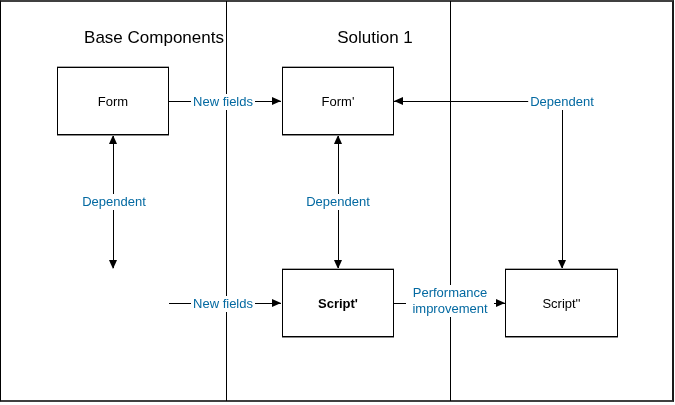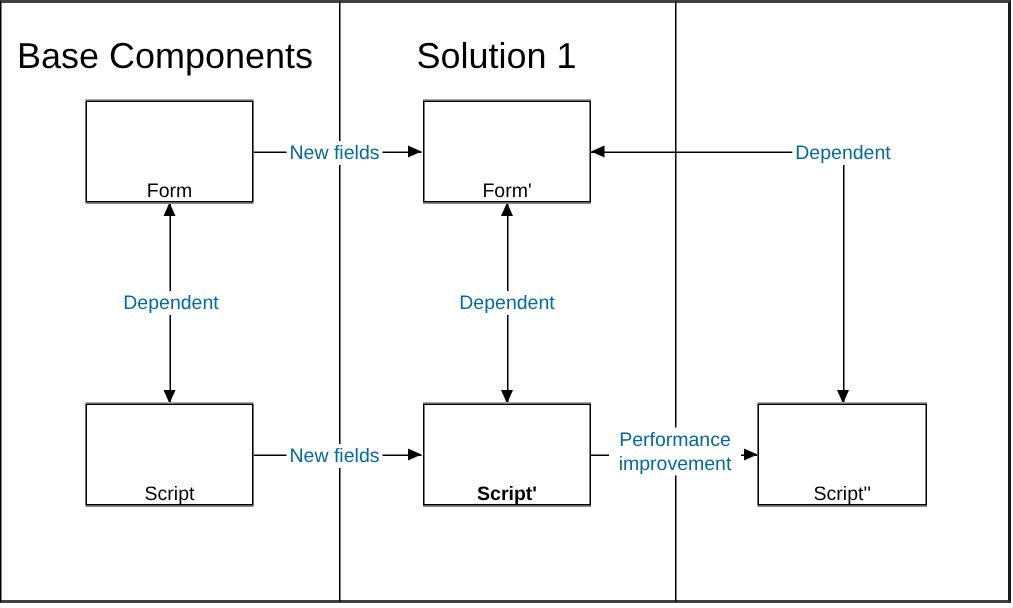--- a/index.html
+++ b/index.html
@@ -33,25 +33,26 @@
     top: 1px;
     width: 1px;
     height: 400px;
     background: #000000;
     z-index: 1;
   }
   .col-title {
     position: absolute;
     top: 27px;
     transform: translateX(-50%);
-    font-size: 24px;
+    font-size: 17px;
     line-height: 22px;
     color: #000000;
     white-space: nowrap;
     z-index: 3;
+    margin-left: 44px;
   }
   .hline {
     position: absolute;
     height: 1px;
     background: #000000;
     z-index: 2;
   }
   .vline {
     position: absolute;
     width: 1px;
@@ -87,21 +88,21 @@
   }
   .node {
     position: absolute;
     width: 112px;
     height: 68px;
     box-sizing: border-box;
     border: 1px solid #000000;
     background: #ffffff;
     box-shadow: 0 -1px 0 #aaaaaa, 0 1px 0 #8a8a8a;
     display: flex;
-    align-items: flex-end;
+    align-items: center;
     justify-content: center;
     font-size: 13px;
     color: #000000;
     z-index: 3;
   }
 </style>
 </head>
 <body>
 
 <div id="canvas">
@@ -140,23 +141,20 @@
   <div class="edge-label" style="left:562px; top:102px;">Dependent</div>
   <div class="vline" style="left:562px; top:110px; height:158px;"></div>
   <div class="ah down" style="left:558px; top:260px;"></div>
 
   <div class="node" style="left:57px; top:67px;">
     <span>Form</span>
   </div>
   <div class="node" style="left:282px; top:67px;">
     <span>Form'</span>
   </div>
-  <div class="node" style="left:57px; top:269px;">
-    <span>Script</span>
-  </div>
   <div class="node" style="left:282px; top:269px;font-weight:bold;">
     <span>Script'</span>
   </div>
   <div class="node" style="left:505px; top:269px; width:113px;">
     <span>Script''</span>
   </div>
 
 </div>
 
 </body></html>

